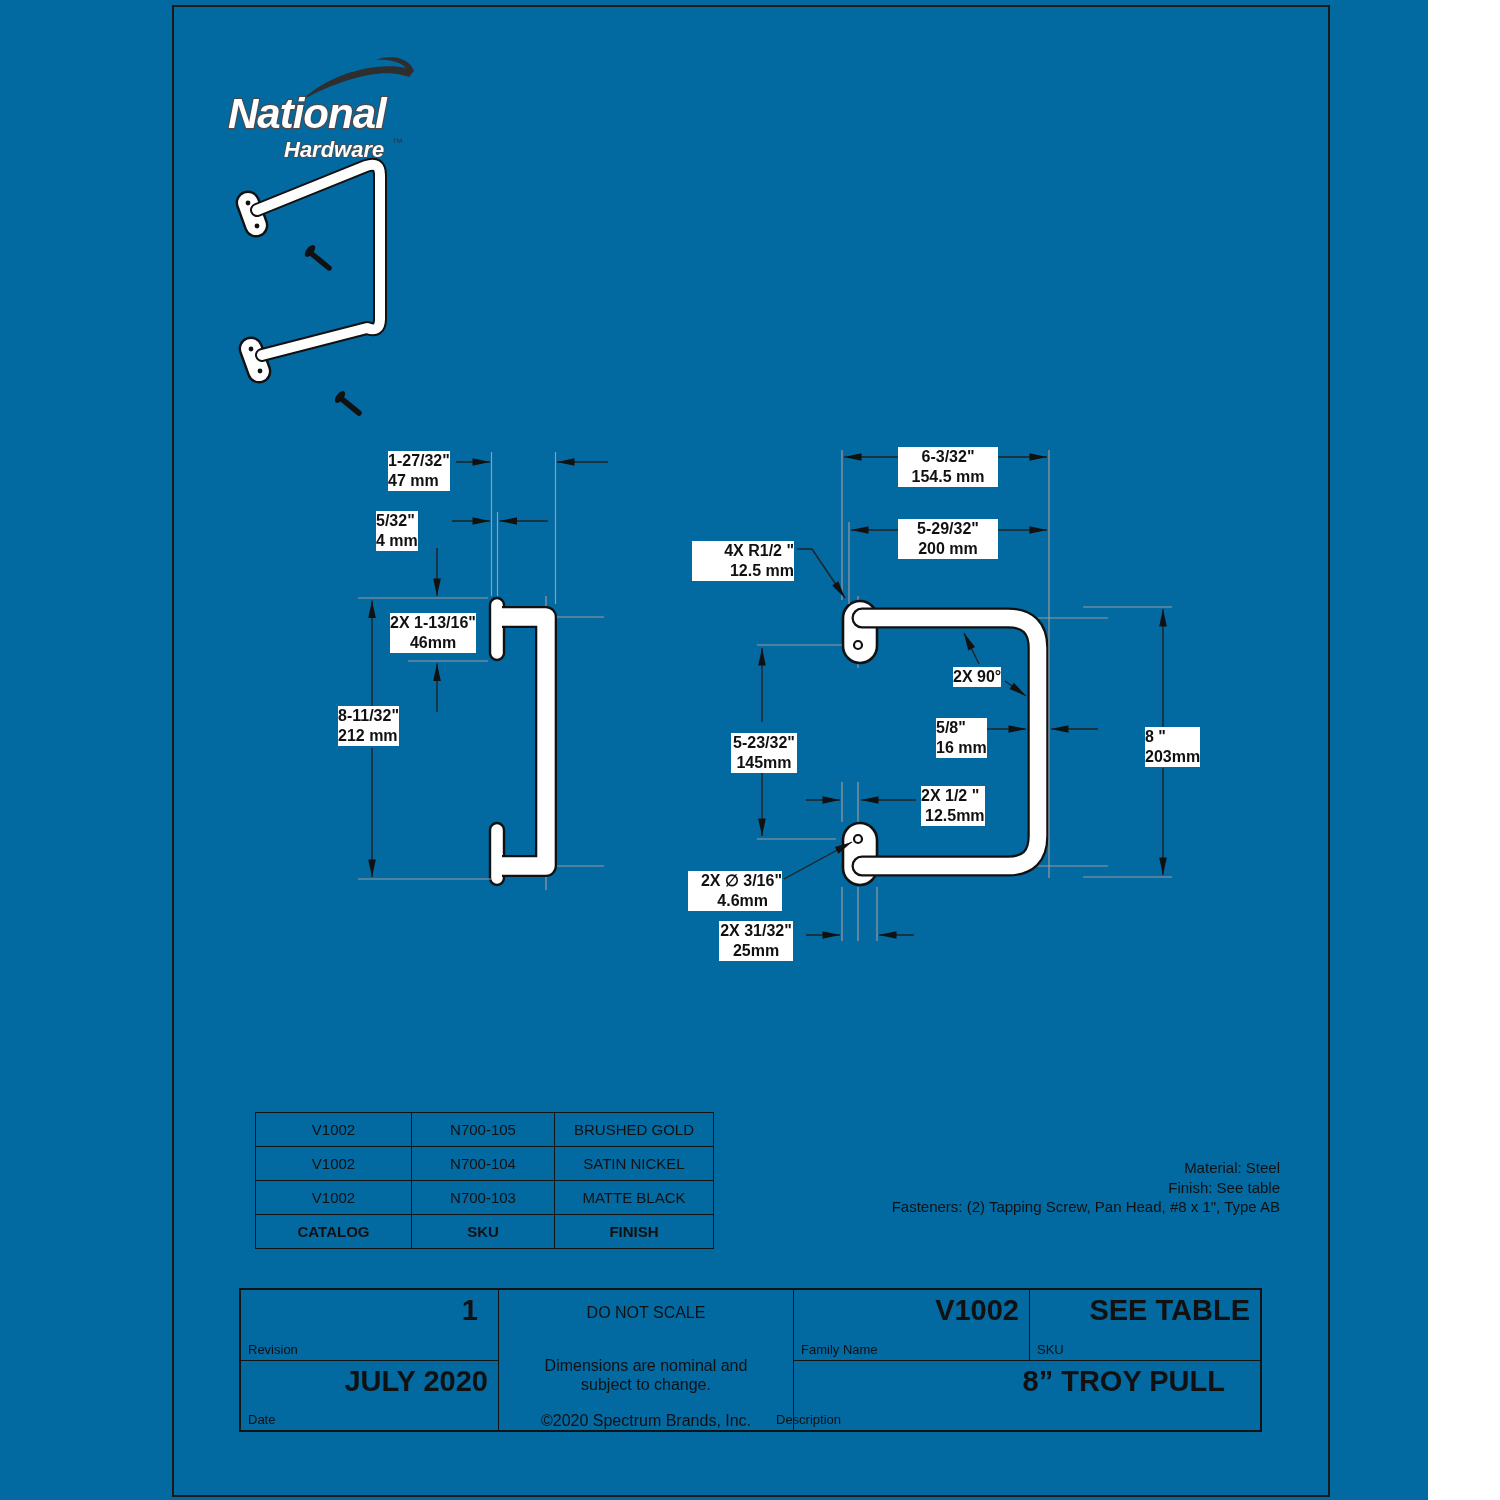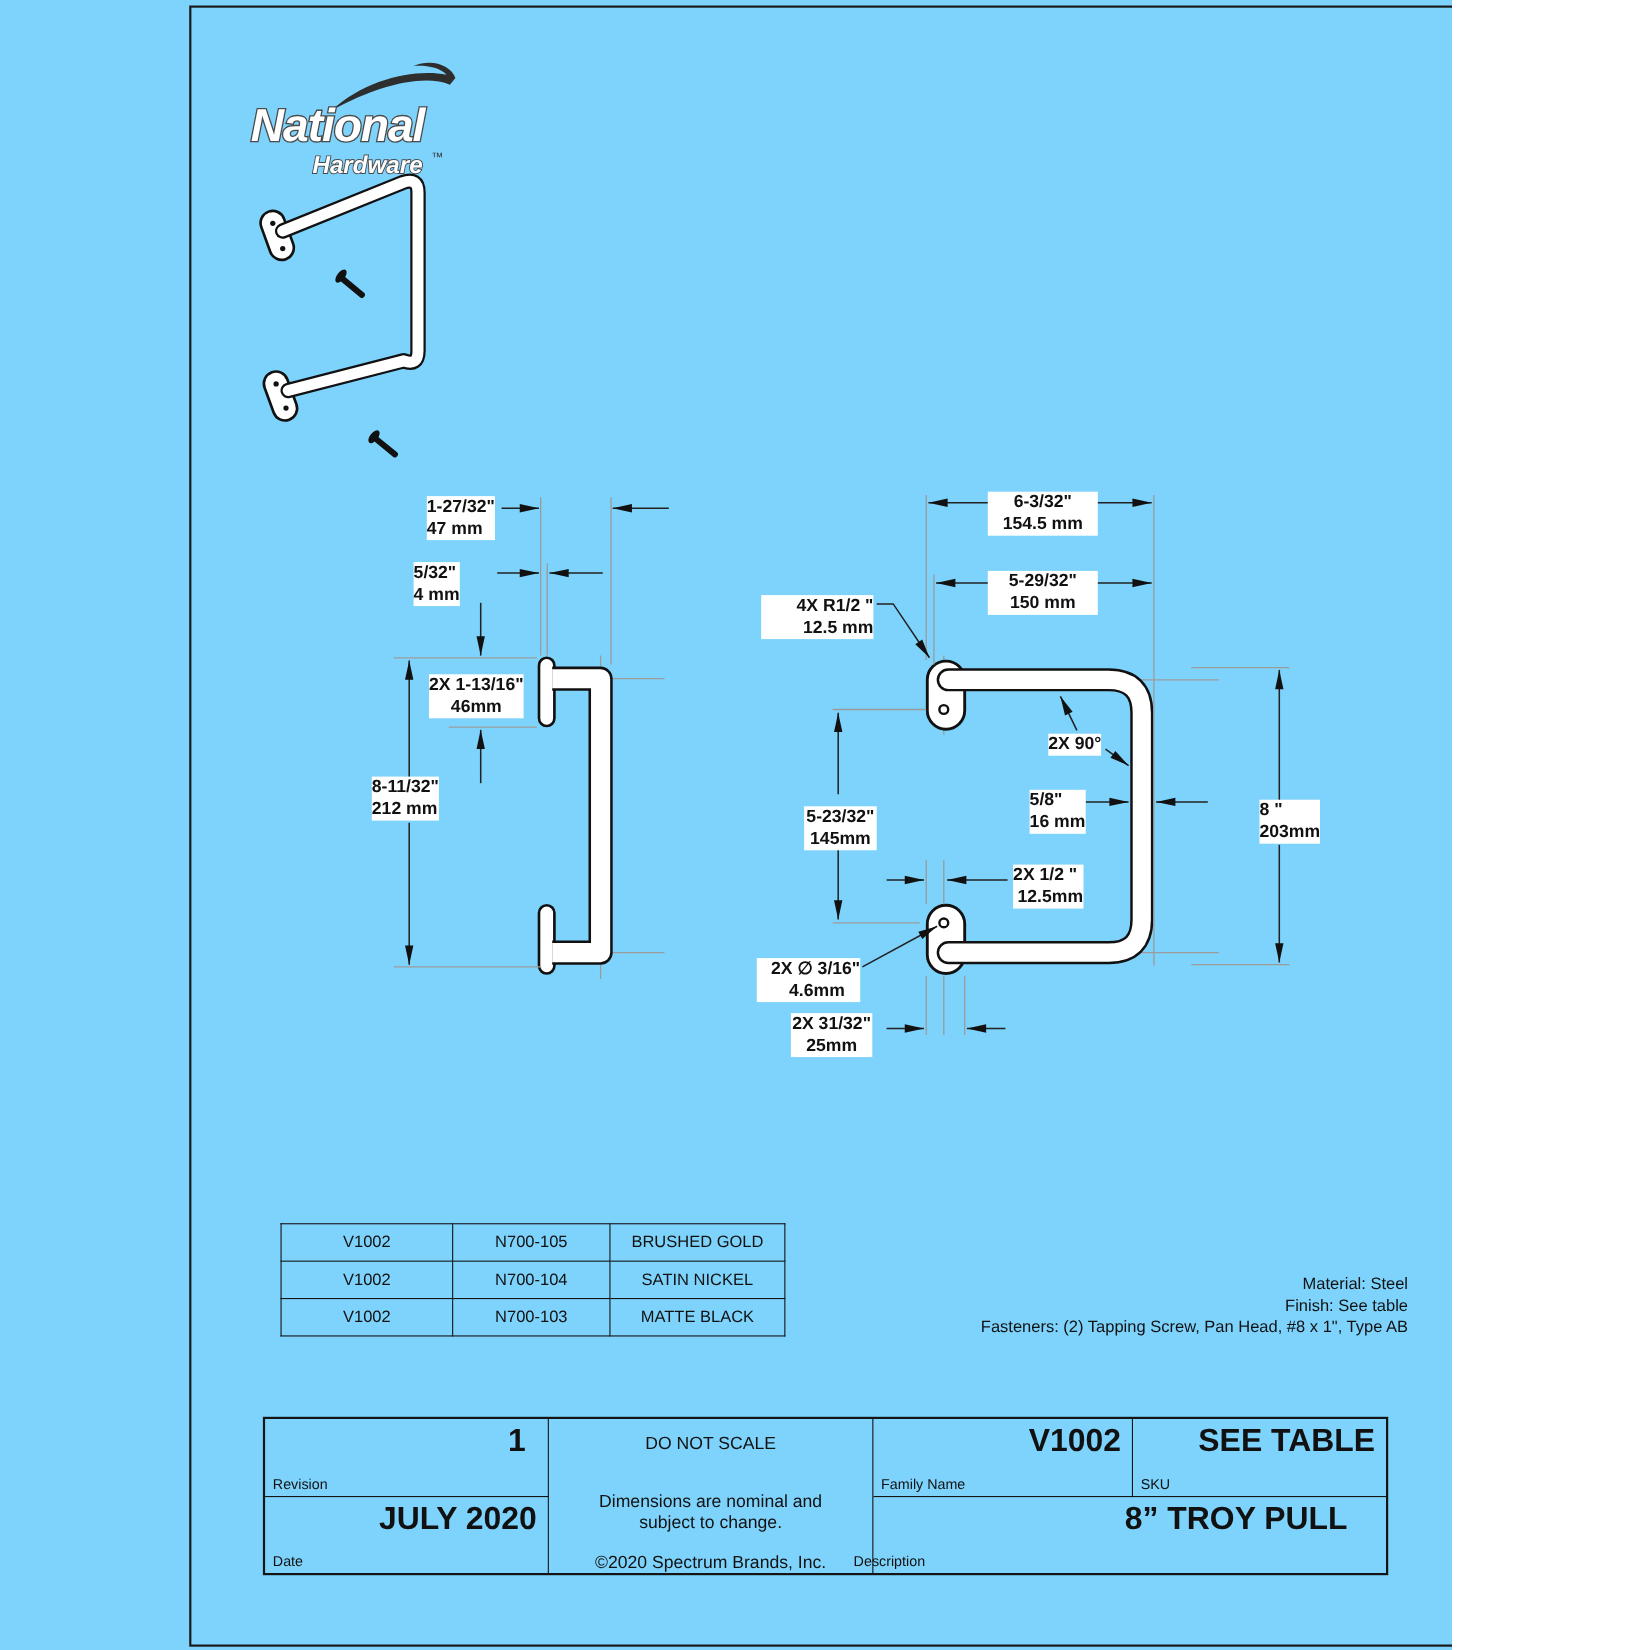--- a/index.html
+++ b/index.html
@@ -1,16 +1,16 @@
 <!DOCTYPE html>
 <html><head>
 <meta charset="utf-8">
 <style>
   html,body{margin:0;padding:0;background:#fff;}
-  #sheet{position:relative;width:1320px;height:1500px;background:#7dd3fc;
+  #sheet{position:relative;width:1428px;height:1500px;background:#0369a1;
          font-family:"Liberation Sans",sans-serif;color:#111;overflow:hidden;}
   #frame{position:absolute;left:172px;top:5px;width:1154px;height:1488px;
          border:2.5px solid #1a1a1a;}
   #art{position:absolute;left:0;top:0;}
   .dim{position:absolute;font-weight:bold;font-size:16px;line-height:1.25;
        background:#fff;color:#111;}
   .dim span{display:block;white-space:nowrap;}
   .dim .ind{margin-left:4px;}
   .dim .prr{padding-right:14px;}
   .ctr{text-align:center;}
@@ -197,21 +197,21 @@
     <span>8-11/32"</span>
     <span>212 mm</span>
   </div>
 
   <div class="dim ctr" style="left:898px;top:447px;width:100px;">
     <span>6-3/32"</span>
     <span>154.5 mm</span>
   </div>
   <div class="dim ctr" style="left:898px;top:519px;width:100px;">
     <span>5-29/32"</span>
-    <span>150 mm</span>
+    <span>200 mm</span>
   </div>
   <div class="dim rgt" style="left:692px;top:541px;width:102px;">
     <span>4X R1/2 "</span>
     <span>12.5 mm</span>
   </div>
   <div class="dim" style="left:953px;top:667px;">
     <span>2X 90°</span>
   </div>
   <div class="dim" style="left:936px;top:718px;">
     <span>5/8"</span>
@@ -248,20 +248,25 @@
     <tr>
       <td class="c1">V1002</td>
       <td class="c2">N700-104</td>
       <td class="c3">SATIN NICKEL</td>
     </tr>
     <tr>
       <td class="c1">V1002</td>
       <td class="c2">N700-103</td>
       <td class="c3">MATTE BLACK</td>
     </tr>
+    <tr class="hdr">
+      <td class="c1">CATALOG</td>
+      <td class="c2">SKU</td>
+      <td class="c3">FINISH</td>
+    </tr>
   </tbody>
     </table>
 
   <div id="notes">
     <div>Material: Steel</div>
     <div>Finish: See table</div>
     <div>Fasteners: (2) Tapping Screw, Pan Head, #8 x 1", Type AB</div>
   </div>
 
   <div id="title-block">

